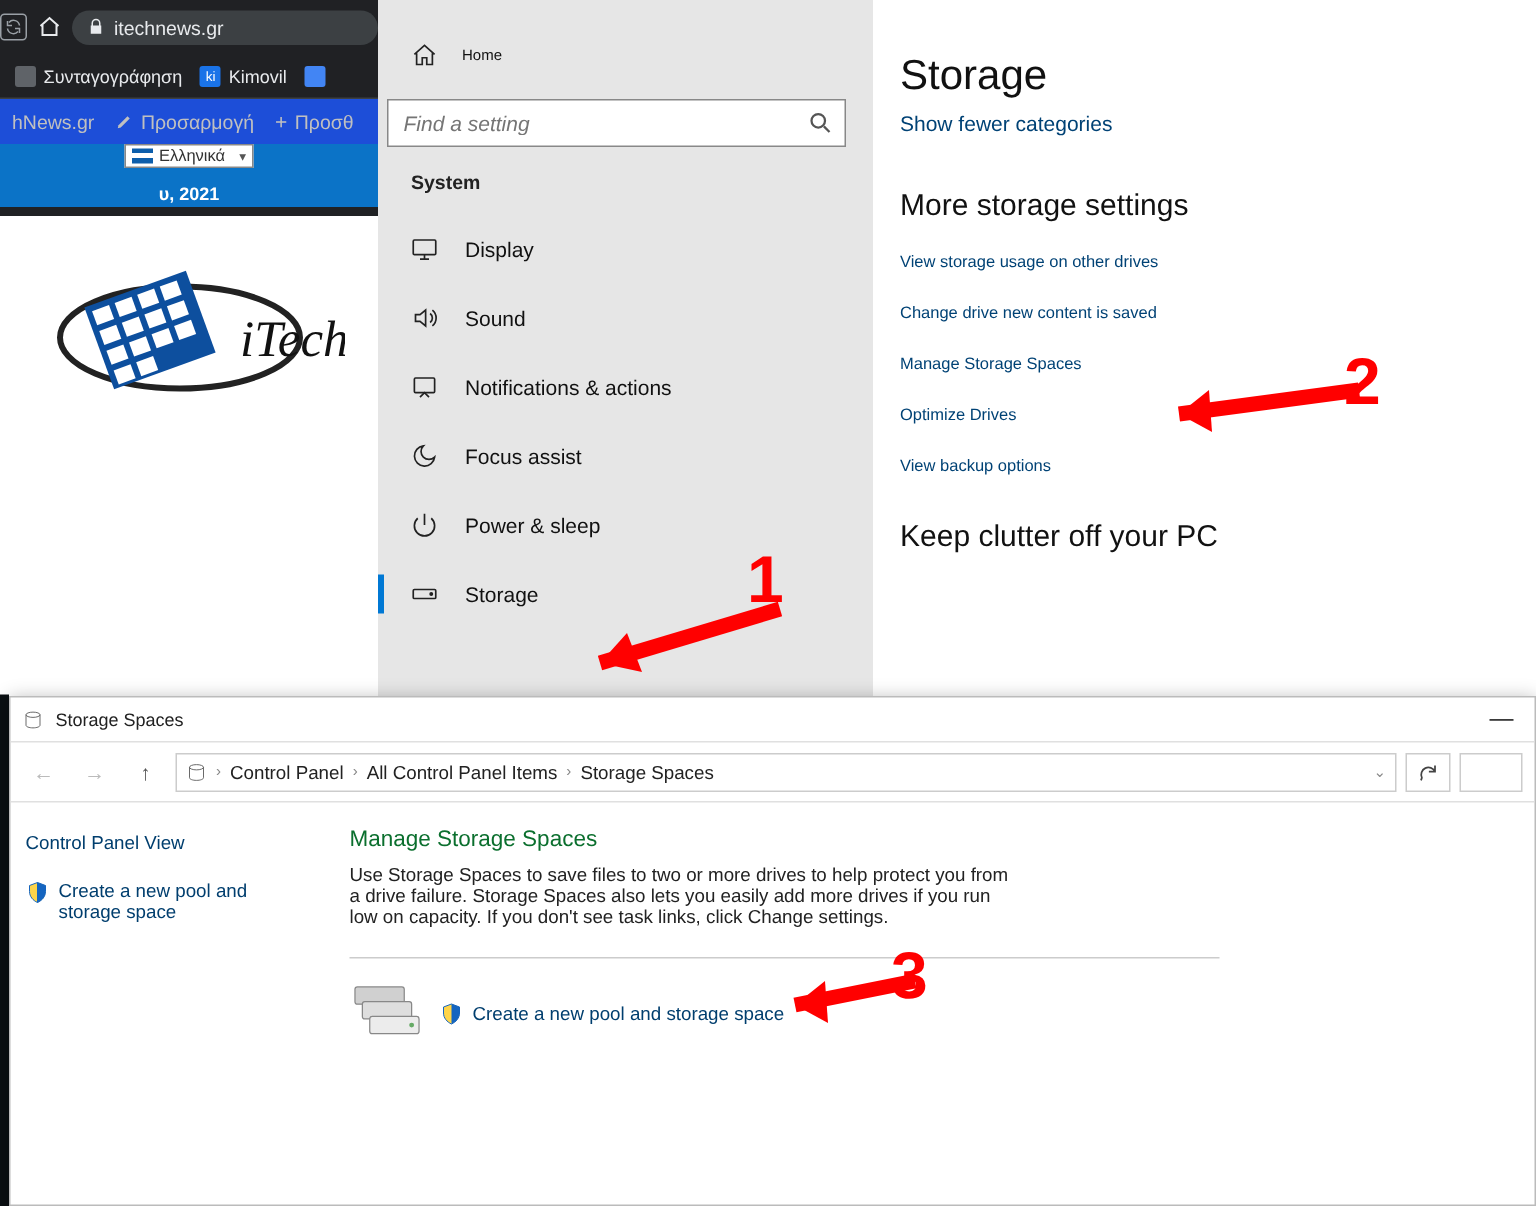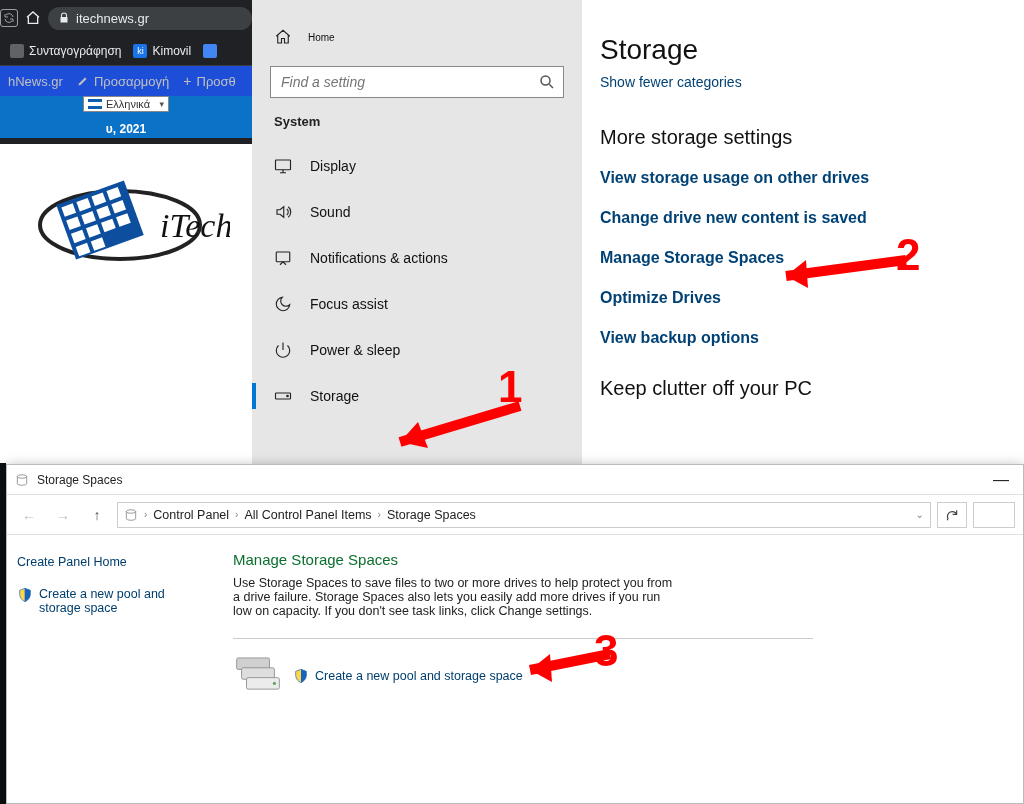--- a/index.html
+++ b/index.html
@@ -120,21 +120,21 @@
   .home-row {
     display: flex;
     align-items: center;
     gap: 16px;
     padding: 10px 22px;
     font-size: 10px;
     color: #111;
     cursor: pointer;
   }
   .search-row {
-    margin: 10px 18px 16px 18px;
+    margin: 10px 18px 16px 6px;
   }
   .search-input {
     width: 100%;
     border: 1px solid #888;
     background: #fff;
     height: 32px;
     font-size: 14px;
     padding: 0 34px 0 10px;
     color: #666;
     font-style: italic;
@@ -187,26 +187,25 @@
     cursor: pointer;
     margin-bottom: 36px;
     display:block;
   }
   .subheading {
     font-size: 20px;
     color: #111;
     margin-bottom: 20px;
   }
   .link-item {
-    font-size: 16px;
+    font-size: 11px;
     color: #004275;
     display: block;
     margin-bottom: 22px;
     cursor: pointer;
-    font-weight: bold;
   }
   .subheading2 {
     font-size: 20px;
     color: #111;
     margin-top: 30px;
     margin-bottom: 12px;
   }
   .clutter-desc {
     font-size: 14px;
     color: #333;
@@ -507,21 +506,21 @@
     </div>
     <div class="refresh-btn">
       <svg viewBox="0 0 24 24" width="14" height="14" fill="none" stroke="#444" stroke-width="2">
           <path d="M20 11A8 8 0 105 18l-1 3M20 4v7h-7"></path>
         </svg>
     </div>
     <input class="search-cp" style="">
   </div>
   <div class="cp-body">
     <div class="cp-left">
-      <div class="cp-left-home">Create Panel Home</div>
+      <div class="cp-left-home">Control Panel View</div>
       <div class="cp-left-link">
         <svg class="shield" viewBox="0 0 24 24">
             <path d="M12 2l8 3v6c0 5-3.5 9-8 11-4.5-2-8-6-8-11V5l8-3z" fill="#ffd54a" stroke="#1565c0"></path>
             <path d="M12 2v20" stroke="#1565c0" fill="none"></path>
             <path d="M12 2l8 3v6c0 5-3.5 9-8 11V2z" fill="#1565c0"></path>
           </svg>
         <span>Create a new pool and storage space</span>
       </div>
     </div>
     <div class="cp-main">

